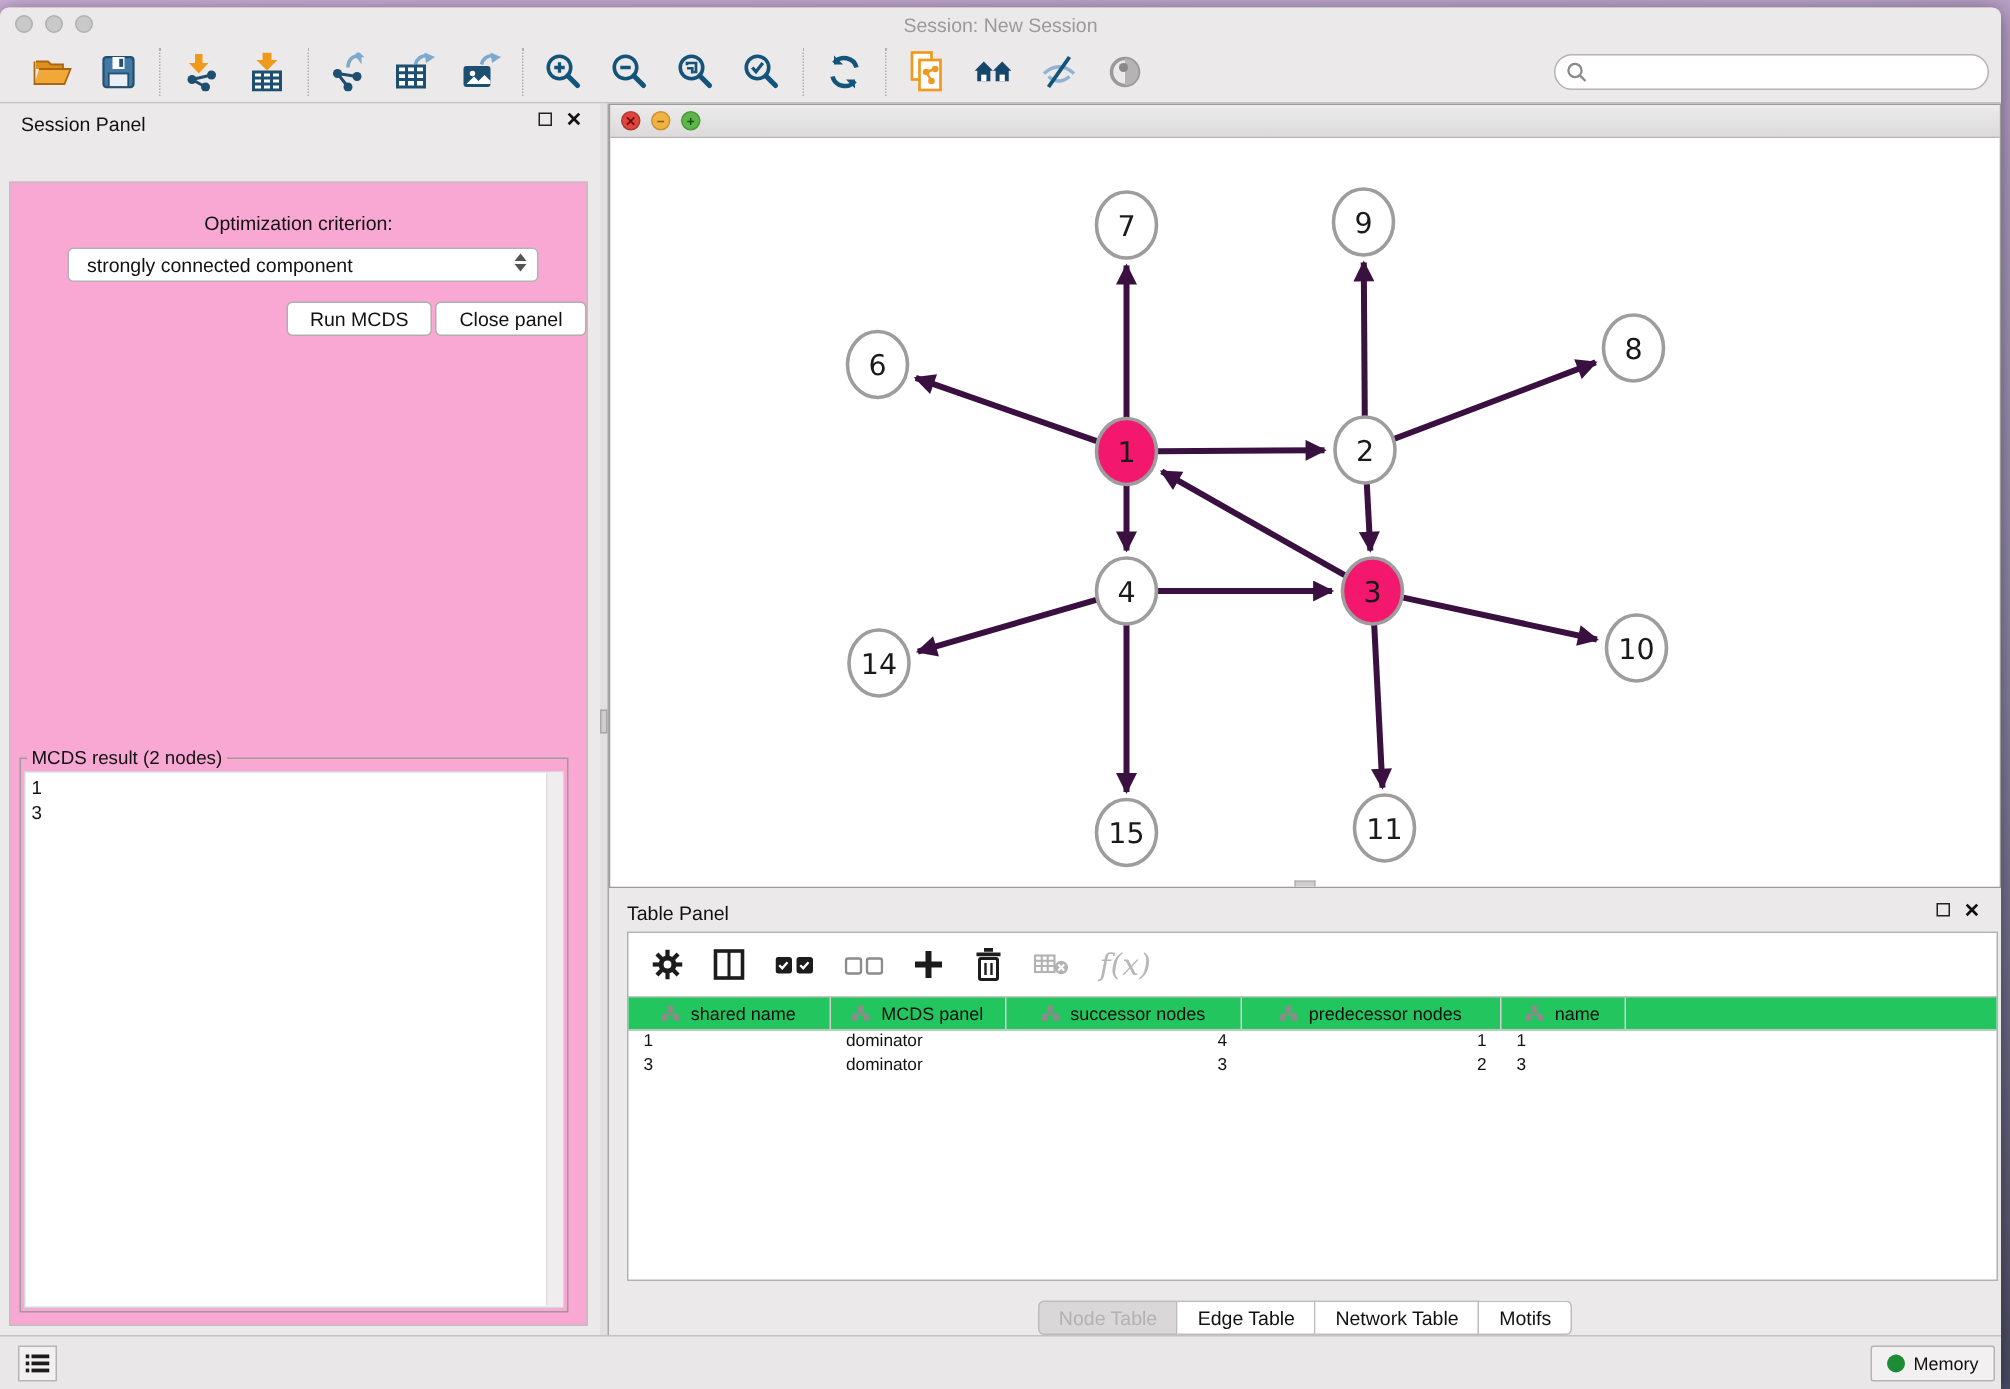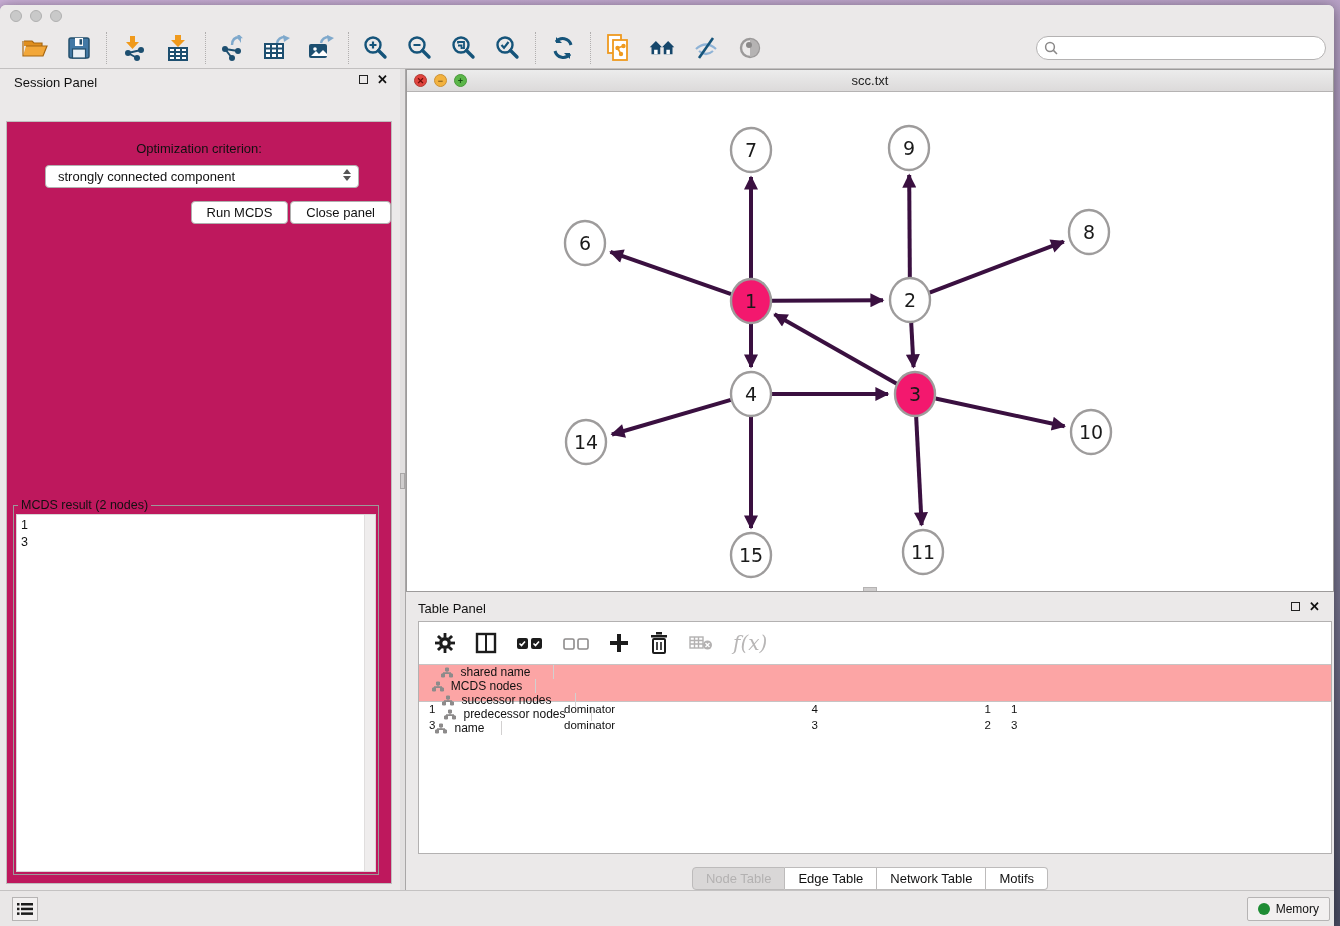--- a/index.html
+++ b/index.html
@@ -27,21 +27,21 @@
   .panel-hdr { position:relative; height:26px; }
   .panel-hdr .ph-title { position:absolute; left:14px; top:6px; font-size:13px; color:#111; }
   .ph-icons { position:absolute; right:12px; top:6px; display:flex; gap:9px; align-items:center; }
   .float-ico { width:9px; height:9px; border:1.5px solid #222; display:inline-block; }
   .close-ico { font-size:13px; font-weight:bold; color:#111; line-height:9px; }
   .tab-row { display:flex; justify-content:center; margin-top:4px; }
   .tab { font-size:13px; padding:3px 13px; background:#fff; border:1px solid #bdbbbb; border-left:none; color:#111; cursor:pointer; }
   .tab:first-child { border-left:1px solid #bdbbbb; border-radius:4px 0 0 4px; }
   .tab:last-child { border-radius:0 4px 4px 0; }
   .tab.selected { background:#d9d7d7; color:#b3b1b1; }
-  .cp-frame { position:absolute; left:6px; right:8px; top:52px; bottom:6px; background:#be185d; border:1px solid #c0bebe; }
+  .cp-frame { position:absolute; left:6px; right:8px; top:52px; bottom:6px; background:#f9a8d4; border:1px solid #c0bebe; }
   .opt-label { text-align:center; margin-top:19px; font-size:13px; color:#111; }
   .criterion { position:relative; margin:9px 32px 0 38px; height:23px; background:#fff; border:1px solid #b3b1b1; border-radius:4px; font-size:13px; color:#111; display:flex; align-items:center; padding-left:12px; cursor:pointer;text-align:right; }
   .stepper { position:absolute; right:7px; top:3px; display:flex; flex-direction:column; gap:2px; }
   .stepper .up { width:0;height:0;border-left:4px solid transparent;border-right:4px solid transparent;border-bottom:5px solid #555; }
   .stepper .dn { width:0;height:0;border-left:4px solid transparent;border-right:4px solid transparent;border-top:5px solid #555; }
   .btn-row { display:flex; justify-content:flex-end; gap:2px; margin-top:13px; }
   .push-btn { background:#fff; border:1px solid #b0aeae; border-radius:4px; font-size:13px; color:#111; padding:3px 15px; cursor:pointer; font-family:inherit; }
   .result-box { position:absolute; left:6px; right:12px; top:376px; bottom:8px; border:1px solid #9c9a9a; margin:0; padding:2px; }
   .result-box legend { font-size:12.5px; color:#111; padding:0 3px; margin-left:2px; }
   .result-text { position:relative; width:100%; height:100%; background:#fff; border:1px solid #d8d6d6; font-size:12.5px; color:#111; padding:2px 4px; line-height:17px; overflow:hidden; }
@@ -63,21 +63,21 @@
   .net-canvas { position:relative; width:100%; height:499px; background:#fff; }
   .net-canvas svg { display:block; width:926px; height:499px; }
   .net-resize { position:absolute; left:50%; bottom:0; width:14px; height:4px; margin-left:-7px; background:#cfcdcd; border:1px solid #b5b3b3; border-bottom:none; }
 
   
   .table-panel { position:absolute; left:406px; top:590px; width:928px; height:295px; background:#ebe9e9; }
   .tp-frame { position:absolute; left:12px; right:2px; top:26px; height:233px; background:#fff; border:1px solid #b3b1b1; }
   .tp-toolbar { height:42px; display:flex; align-items:center; gap:20px; padding:0 16px; }
   .tp-btn { display:flex; align-items:center; justify-content:center; cursor:pointer; }
   .fx-label { font-family:"DejaVu Serif",serif; font-style:italic; font-size:20px; color:#b8b6b6; }
-  .thead { display:flex; background:#fca5a5; border-top:1px solid #c6c4c4; border-bottom:1px solid #c6c4c4; height:38px;flex-direction:column; }
+  .thead { display:flex; background:#22c55e; border-top:1px solid #c6c4c4; border-bottom:1px solid #c6c4c4; height:23px; }
   .th { display:flex; align-items:center; justify-content:center; gap:7px; font-size:12px; color:#111; border-right:1px solid #d2d0d0; height:100%; }
   .tbody .tr { display:flex; height:16px; cursor:default; }
   .td { font-size:11.5px; color:#111; padding:1px 10px 0 10px; overflow:hidden; white-space:nowrap; }
   .tp-tabs { position:absolute; left:0; right:0; top:268px; display:flex; justify-content:center; }
   .tp-hdr-icons { position:absolute; right:14px; top:7px; display:flex; gap:9px; align-items:center; }
 
   
   .statusbar { position:absolute; left:0; top:885px; width:100%; height:36px; background:#e9e7e7; border-top:1px solid #c4c2c2; }
   .list-btn { position:absolute; left:12px; top:6px; width:26px; height:24px; background:#f2f0f0; border:1px solid #b6b4b4; display:flex; align-items:center; justify-content:center; cursor:pointer; }
   .memory-btn { position:absolute; right:4px; top:6px; height:24px; background:#f2f0f0; border:1px solid #b6b4b4; border-radius:2px; display:flex; align-items:center; gap:6px; padding:0 10px; font-size:12px; color:#111; cursor:pointer; }
@@ -89,20 +89,21 @@
 <div class="desktop"></div>
 
 <div class="window">
 
   <div class="titlebar">
     <div class="lights">
       <span class="light"></span>
       <span class="light"></span>
       <span class="light"></span>
     </div>
+    <div class="win-title">Session: New Session</div>
   </div>
 
   <div class="toolbar">
     <div class="tb-group">
       <span class="tb-btn">
         <svg width="26" height="24" viewBox="0 0 26 24">
             <path d="M2 5h8l2 2h8v3H2z" fill="#e08f1e"></path>
             <path d="M4 10h21l-4 10H1z" fill="#f2a739"></path>
             <path d="M2 5h8l2 2h8v3M4 10h21l-4 10H1V5" fill="none" stroke="#a86812" stroke-width="1.2"></path>
           </svg>
@@ -292,21 +293,20 @@
       <span class="divider-handle"></span>
     </div>
 
   <div class="net-window">
     <div class="net-titlebar">
       <div class="net-lights">
         <span class="nlight nl-red">✕</span>
         <span class="nlight nl-yel">−</span>
         <span class="nlight nl-grn">+</span>
       </div>
-      <div class="net-title">scc.txt</div>
     </div>
     <div class="net-canvas">
       <svg xmlns="http://www.w3.org/2000/svg" viewBox="0 0 926 499">
           <defs>
             <marker id="arrow" viewBox="0 0 10 10" refX="9" refY="5" markerWidth="16" markerHeight="14" markerUnits="userSpaceOnUse" orient="auto">
               <path d="M0 0 L10 5 L0 10 z" fill="#3a1040"></path>
             </marker>
           </defs>
           <line x1="344" y1="188" x2="344" y2="85" stroke="#3a1040" stroke-width="4" marker-end="url(#arrow)"></line>
           <line x1="324.1752536154717" y1="202.07328138371903" x2="203.48895963725064" y2="159.90578107807553" stroke="#3a1040" stroke-width="4" marker-end="url(#arrow)"></line>
@@ -450,21 +450,21 @@
           <div class="th" style="width: 135px;">
             <svg width="12" height="11" viewBox="0 0 12 11">
               <path d="M4.5 1h3v3h-3zM0.5 7h3v3h-3zM8.5 7h3v3h-3zM6 4v2M2 7V6h8v1M2 6h8" fill="#8d8b8b" stroke="#8d8b8b" stroke-width="1"></path>
             </svg>
             <span>shared name</span>
           </div>
           <div class="th" style="width: 117px;">
             <svg width="12" height="11" viewBox="0 0 12 11">
               <path d="M4.5 1h3v3h-3zM0.5 7h3v3h-3zM8.5 7h3v3h-3zM6 4v2M2 7V6h8v1M2 6h8" fill="#8d8b8b" stroke="#8d8b8b" stroke-width="1"></path>
             </svg>
-            <span>MCDS nodes</span>
+            <span>MCDS panel</span>
           </div>
           <div class="th" style="width: 157px;">
             <svg width="12" height="11" viewBox="0 0 12 11">
               <path d="M4.5 1h3v3h-3zM0.5 7h3v3h-3zM8.5 7h3v3h-3zM6 4v2M2 7V6h8v1M2 6h8" fill="#8d8b8b" stroke="#8d8b8b" stroke-width="1"></path>
             </svg>
             <span>successor nodes</span>
           </div>
           <div class="th" style="width: 173px;">
             <svg width="12" height="11" viewBox="0 0 12 11">
               <path d="M4.5 1h3v3h-3zM0.5 7h3v3h-3zM8.5 7h3v3h-3zM6 4v2M2 7V6h8v1M2 6h8" fill="#8d8b8b" stroke="#8d8b8b" stroke-width="1"></path>

